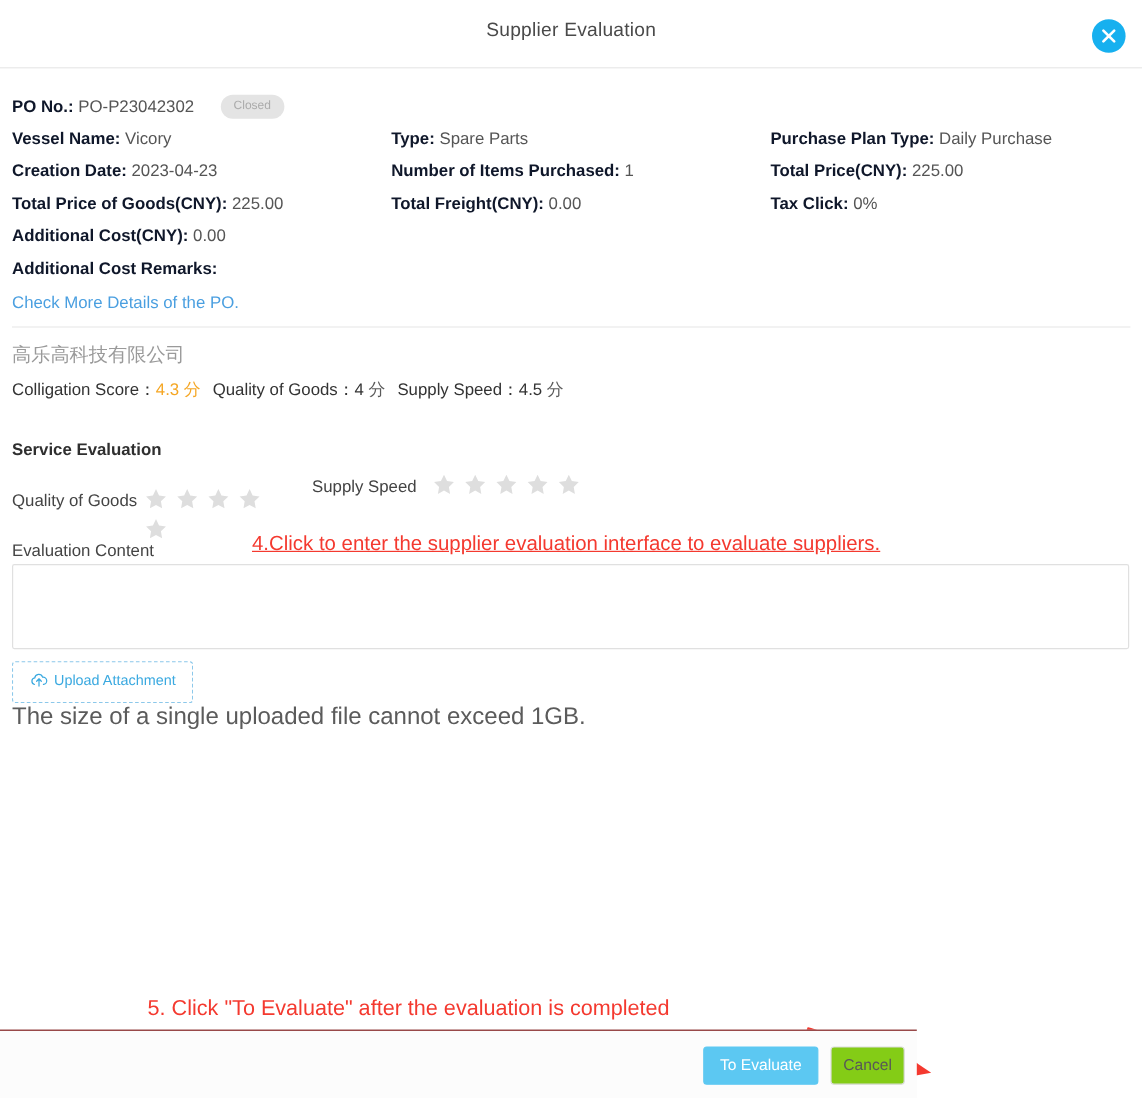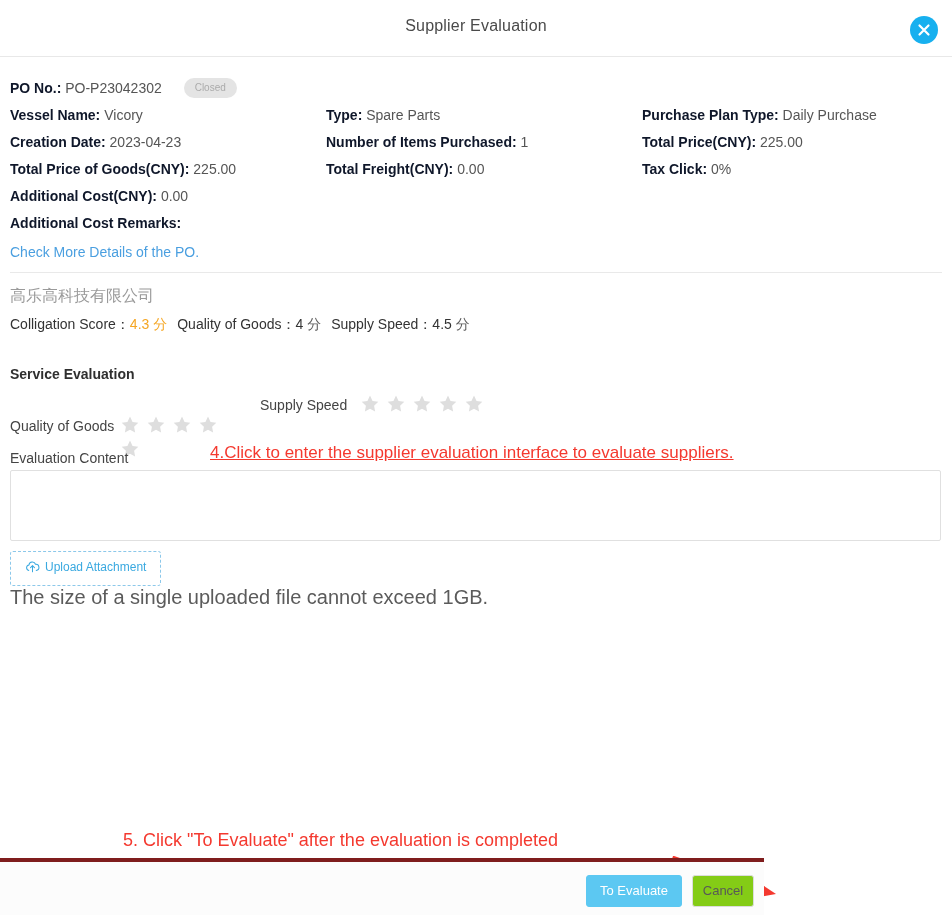--- a/index.html
+++ b/index.html
@@ -115,21 +115,21 @@
   .sec-title {
     position: absolute;
     left: 10px; top: 366px;
     font-size: 14px;
     font-weight: bold;
     color: #2f2f2f;
   }
 
   .rate-group-a {
     position: absolute;
-    left: 10px; top: 415px;
+    left: 10px; top: 406px;
     width: 230px;
   }
   .rate-group-b {
     position: absolute;
     left: 260px; top: 394px;
   }
   .rate-label {
     display: inline-block;
     font-size: 14px;
     color: #444;
@@ -205,21 +205,21 @@
     position: absolute;
     left: 668px; top: 856px;
     pointer-events: none;
   }
 
   
   .dlg-footer {
     position: absolute;
     left: 0; bottom: 0;
     width: 764px; height: 57px;
-    border-top: 4px solid #7f1d1d;
+    border-top: 1px solid #7f1d1d;
     background: #fcfcfc;
   }
   .btn {
     position: absolute;
     top: 13px;
     height: 32px;
     border-radius: 3px;
     font-size: 13px;
     line-height: 30px;
     text-align: center;

